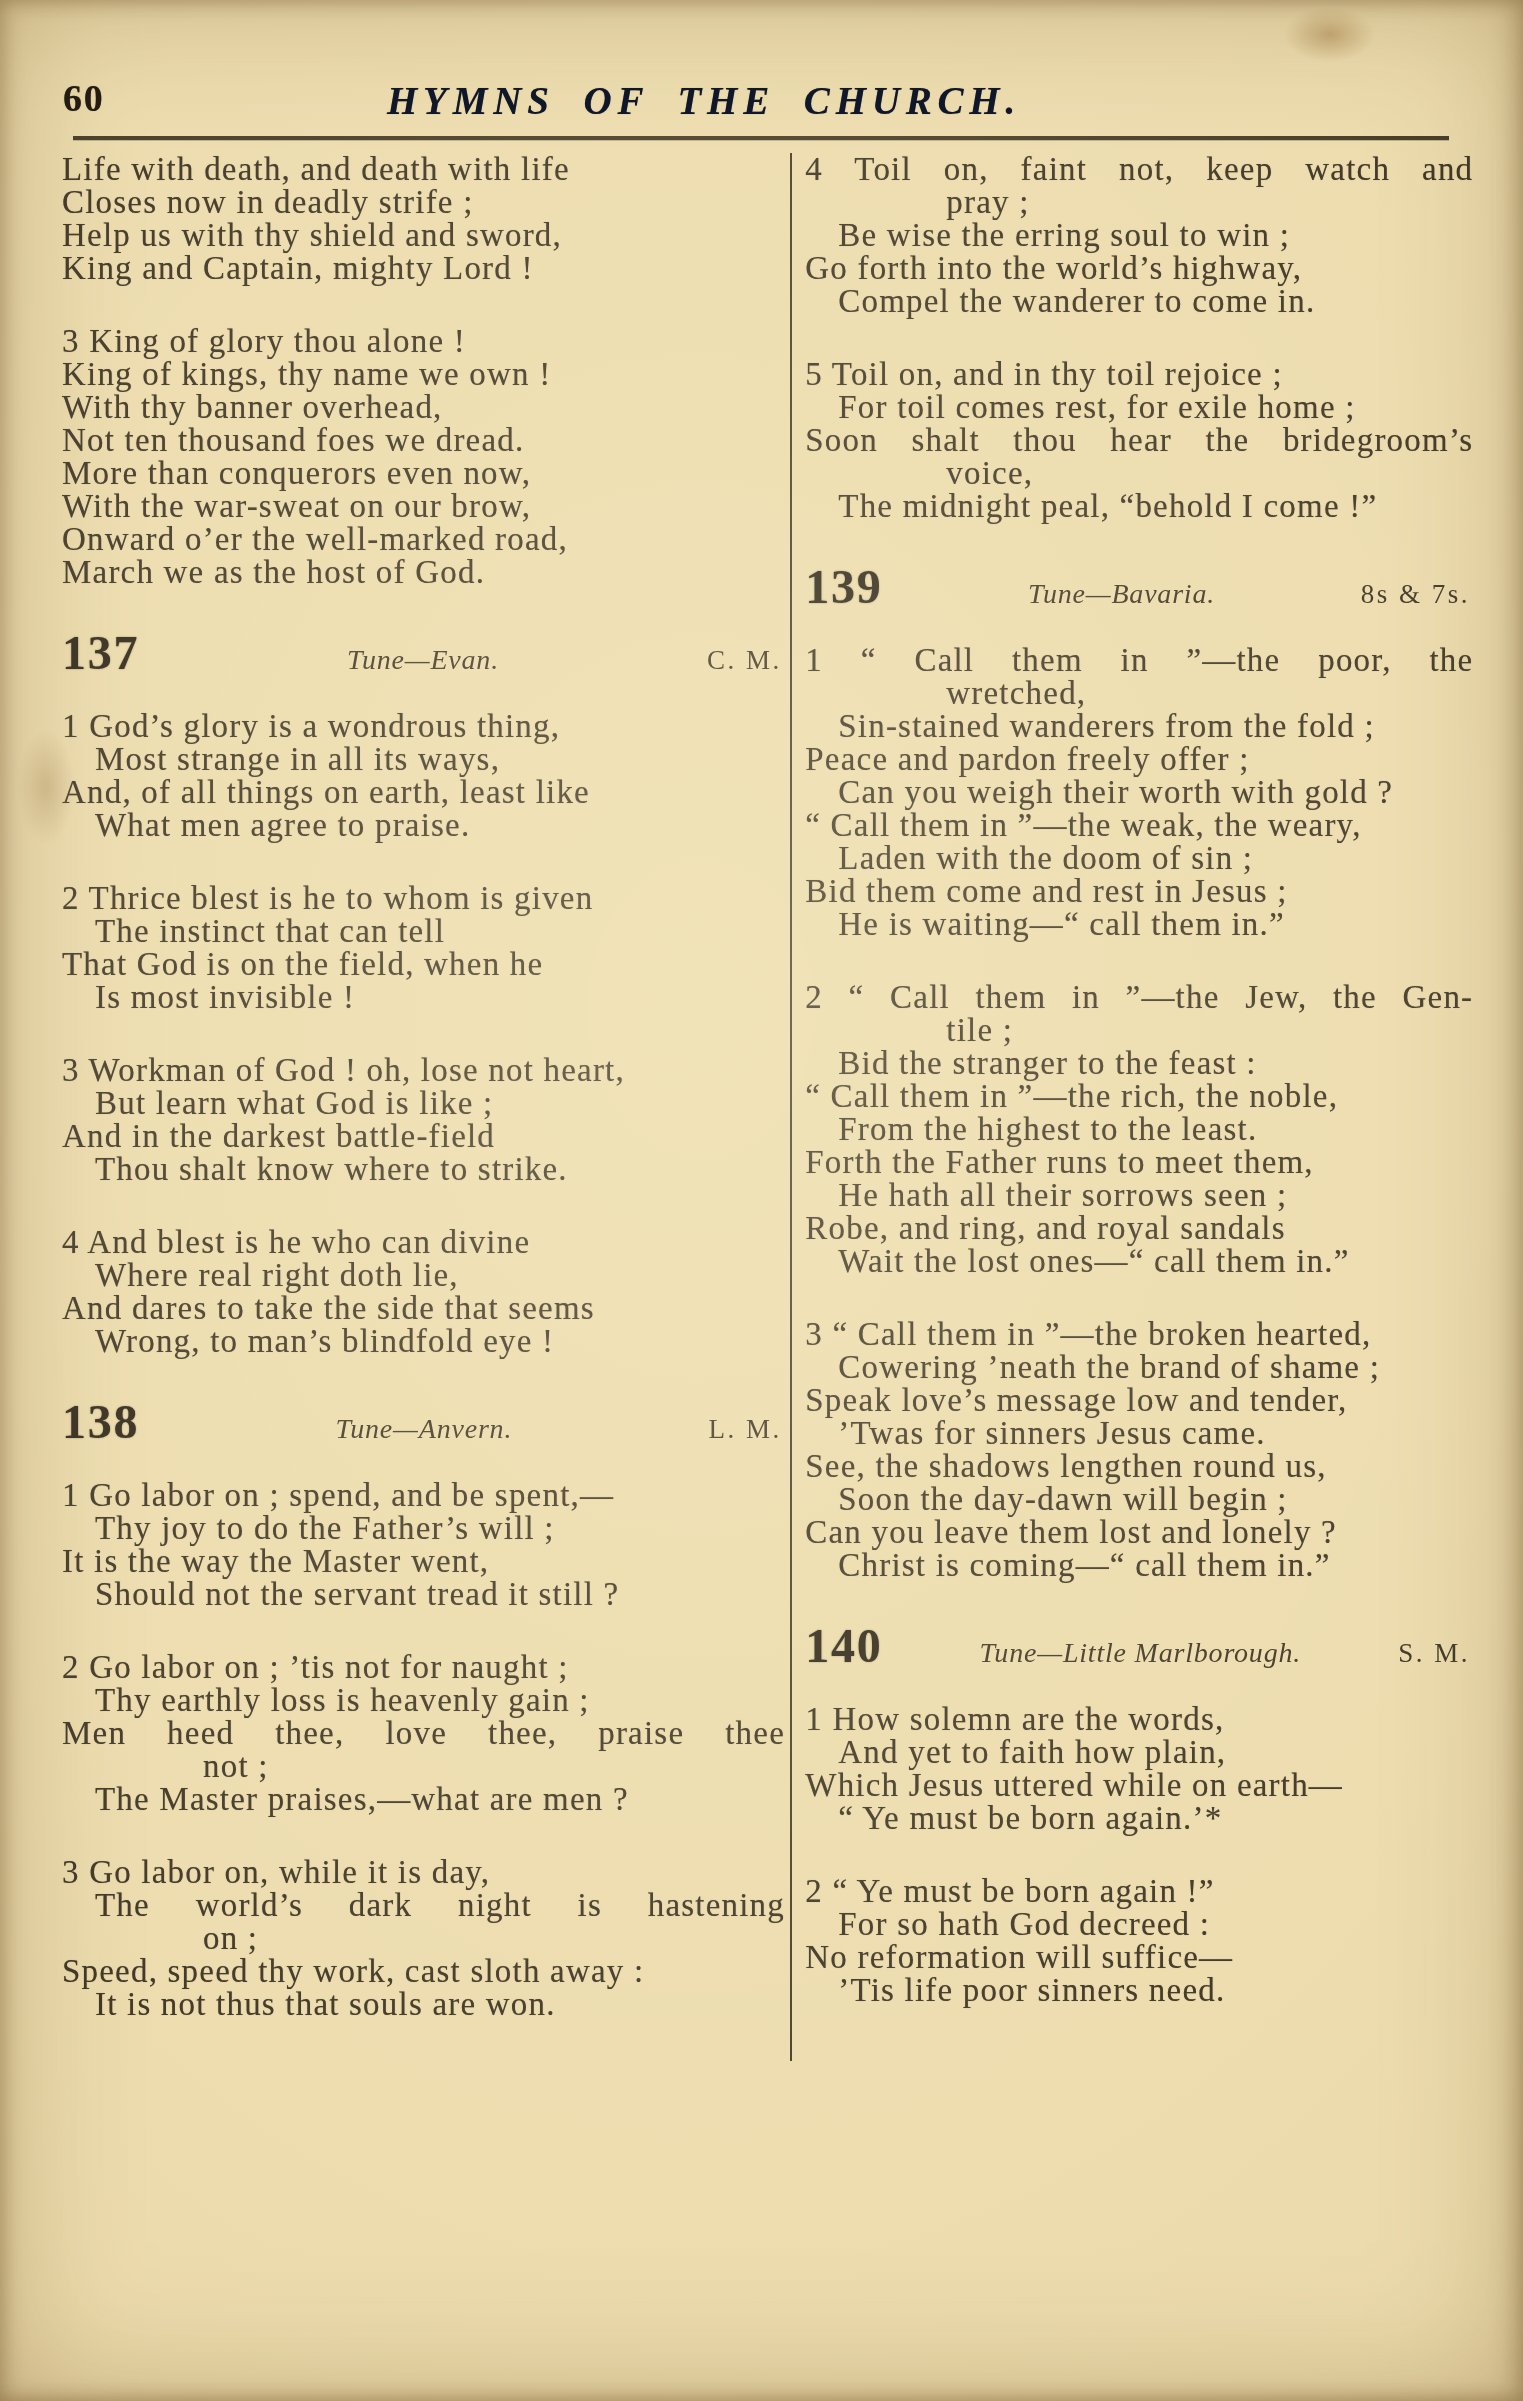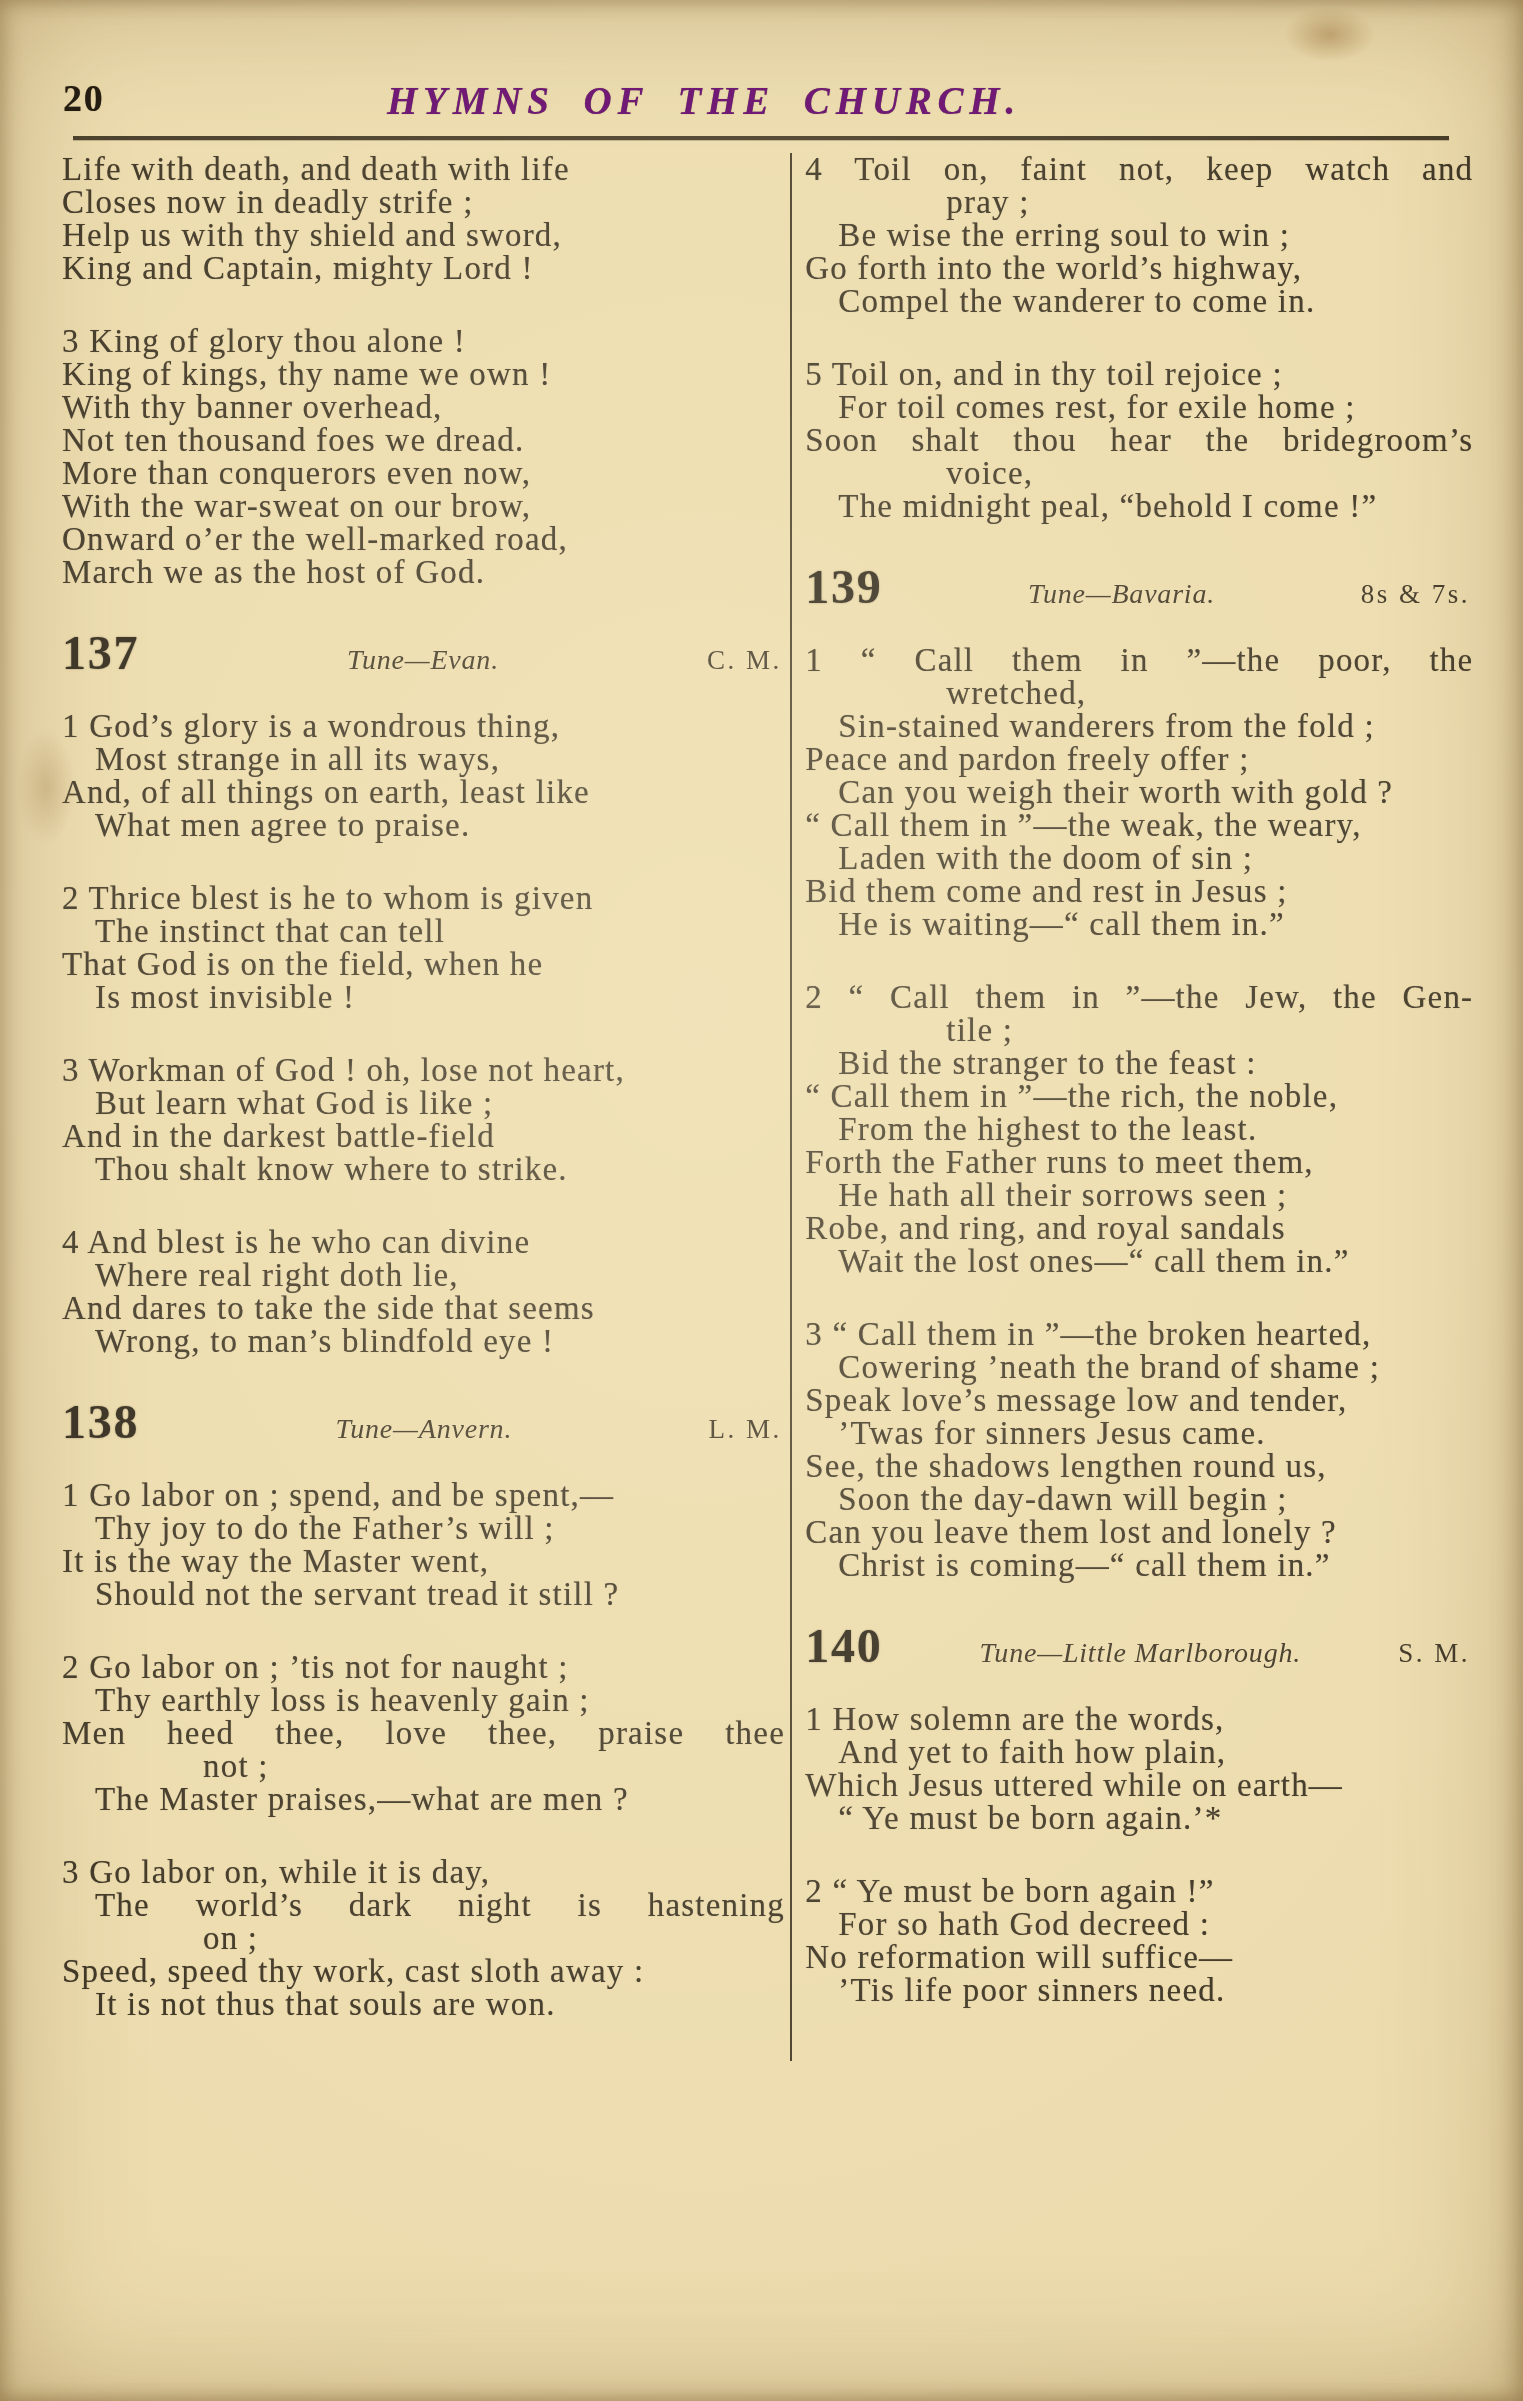--- a/index.html
+++ b/index.html
@@ -37,21 +37,21 @@
   .page-number {
     position: absolute; left: 63px; top: 76px;
     font-size: 38px; font-weight: bold; letter-spacing: 1.7px;
     color: #241c10; text-shadow: 0 0 0.8px rgba(40,30,15,.5);
   }
   .page-title {
     position: absolute; left: 99px; width: 1210px; top: 78px;
     text-align: center;
     font-size: 39px; font-weight: bold; font-style: italic;
     letter-spacing: 5.8px; word-spacing: 13.3px;
-    color: #701a75; text-shadow: 0 0 0.8px rgba(40,30,15,.55);
+    color: #0f172a; text-shadow: 0 0 0.8px rgba(40,30,15,.55);
   }
   .header-rule {
     margin: 11.6px 75px 0 73px;
     border-top: 4.1px solid #3b301c;
     box-shadow: 0 0.8px 0 rgba(59,48,28,.35);
   }
 
   .columns { display: flex; align-items: stretch; padding: 13.3px 0 0 62px; }
   .column.left  { width: 723px; padding-right: 5px; border-right: 2.5px solid #3c311d; }
   .column.right { width: 668px; padding-left: 13.3px; }
@@ -77,21 +77,21 @@
 </style>
 </head>
 <body>
 
 <div class="page">
   <div class="sheen"></div>
   <div class="blotch"></div>
   <div class="blotch2"></div>
 
   <div class="page-header">
-    <span class="page-number">20</span>
+    <span class="page-number">60</span>
     <span class="page-title">HYMNS OF THE CHURCH.</span>
   </div>
   <div class="header-rule"></div>
 
   <div class="columns">
     <div class="column left">
         <div class="stanza">
           <div class="line i0">Life with death, and death with life</div>
           <div class="line i0">Closes now in deadly strife ;</div>
           <div class="line i0">Help us with thy shield and sword,</div>

